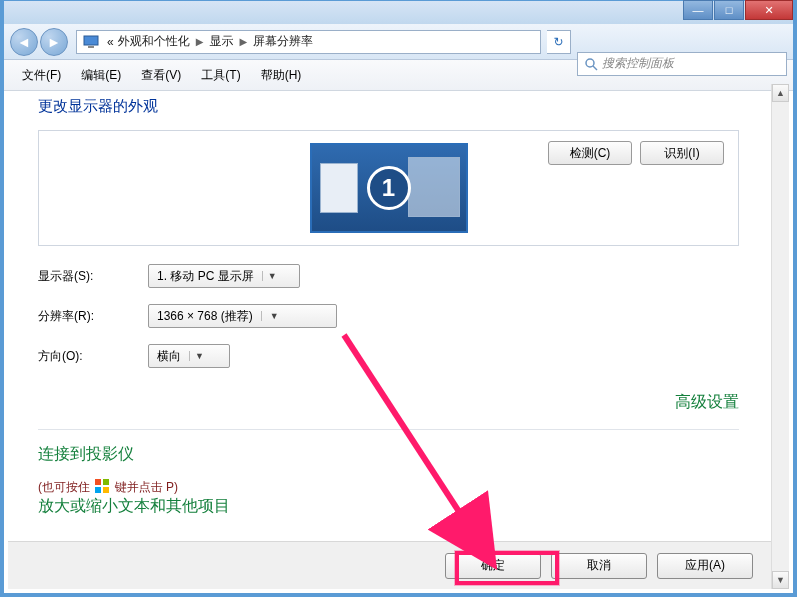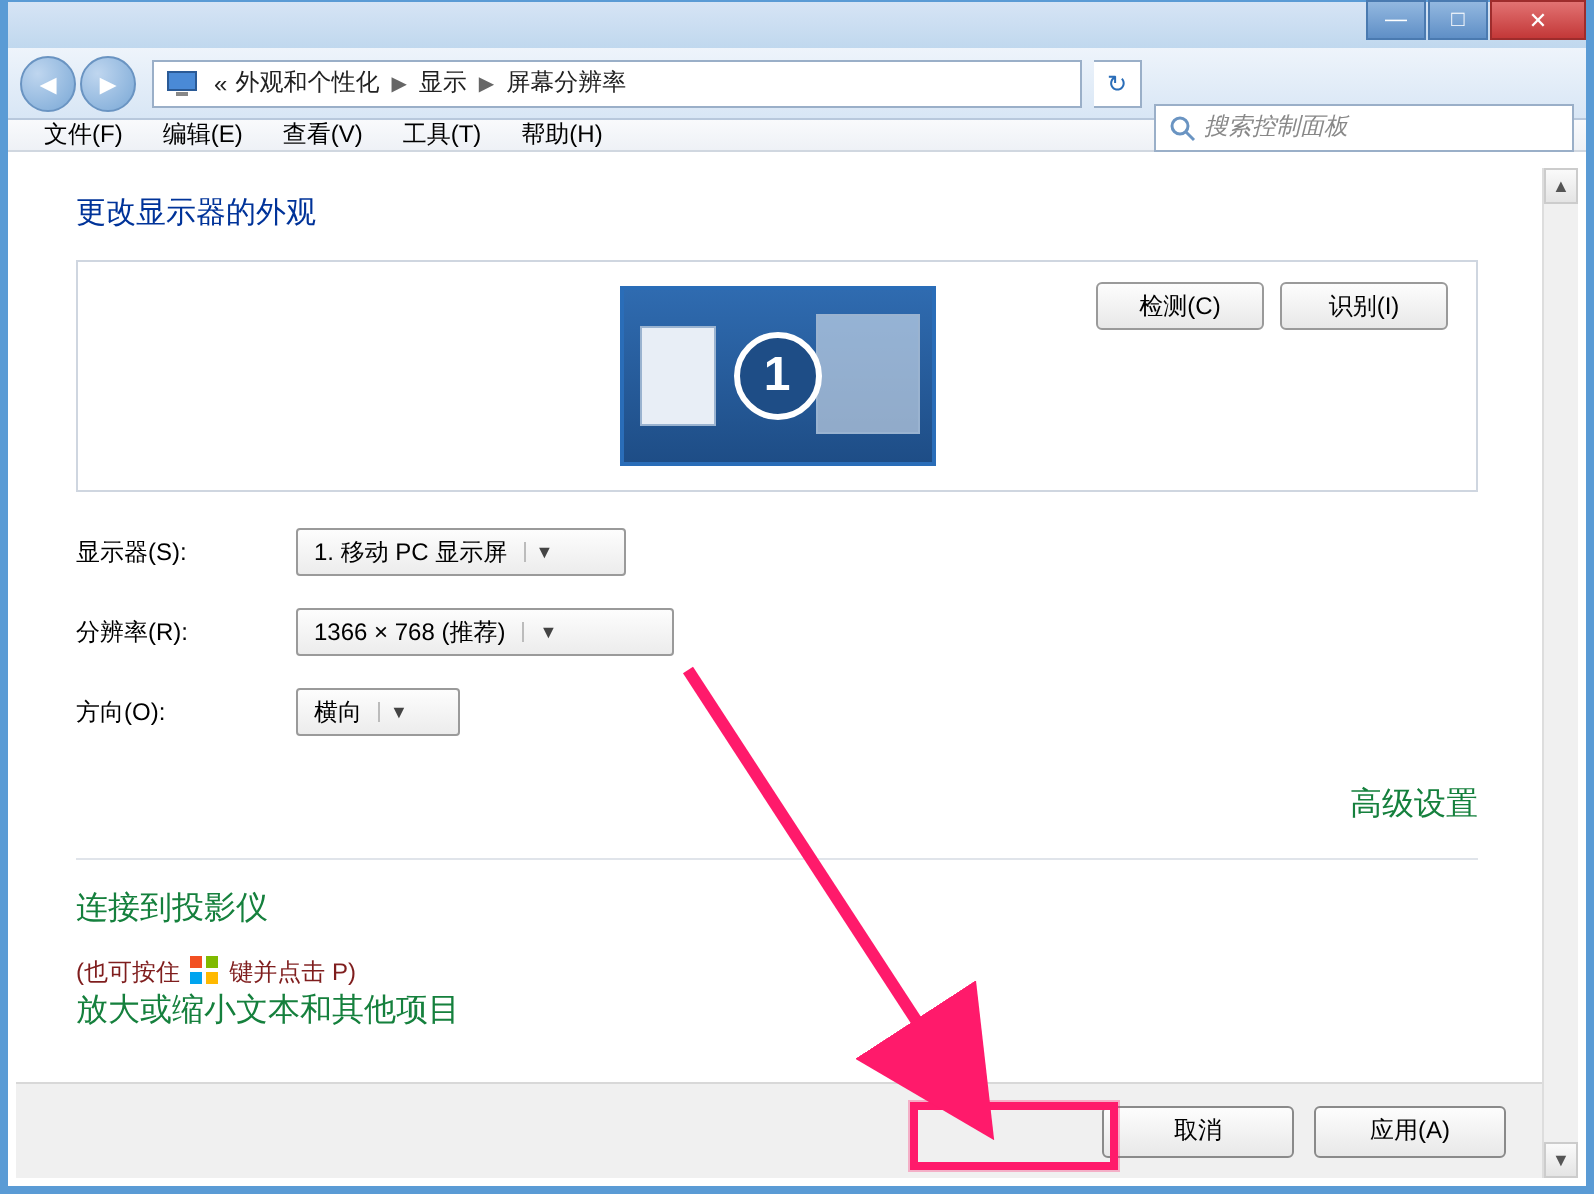--- a/index.html
+++ b/index.html
@@ -17,21 +17,21 @@
 .nav-bar { height: 36px; background: linear-gradient(#eef4fb, #d8e6f5); display: flex; align-items: center; padding: 0 6px; border-bottom: 1px solid #b8c8dc; }
 .nav-back, .nav-fwd { width: 28px; height: 28px; border-radius: 50%; background: radial-gradient(circle at 30% 30%, #bfd6ef, #7aa8d6); border: 1px solid #6a94c2; display: flex; align-items: center; justify-content: center; color: #fff; font-size: 14px; margin-right: 2px; }
 .addr-box { flex: 1; height: 24px; background: #fff; border: 1px solid #9aafc8; margin: 0 6px; display: flex; align-items: center; padding: 0 6px; font-size: 12px; }
 .addr-box .monitor-icon { width: 16px; height: 14px; margin-right: 6px; }
 .addr-seg { color: #222; margin: 0 2px; }
 .addr-arrow { color: #666; margin: 0 4px; font-size: 10px; }
 .refresh-btn { width: 24px; height: 24px; border: 1px solid #9aafc8; border-left: none; background: #fff; display: flex; align-items: center; justify-content: center; color: #2a6db8; font-size: 12px; }
 .search-box { width: 210px; height: 24px; background: #fff; border: 1px solid #9aafc8; margin-left: 6px; display: flex; align-items: center; padding: 0 6px; font-size: 12px; color: #888; font-style: italic; margin-top: 44px; }
 .search-box .search-icon { width: 14px; height: 14px; margin-right: 4px; }
 
-.menu-bar { height: 16px; background: linear-gradient(#f9fafc, #eef1f6); border-bottom: 1px solid #d0d7e0; display: flex; align-items: center; padding: 0 8px; font-size: 12px; }
+.menu-bar { height: 31px; background: linear-gradient(#f9fafc, #eef1f6); border-bottom: 1px solid #d0d7e0; display: flex; align-items: center; padding: 0 8px; font-size: 12px; }
 .menu-item { padding: 2px 10px; cursor: default; }
 
 .content { position: absolute; top: 84px; left: 4px; right: 24px; bottom: 54px; padding: 13px 30px 0 30px; overflow: hidden; }
 .scrollbar { position: absolute; top: 84px; right: 4px; bottom: 4px; width: 18px; background: #f0f0f0; border-left: 1px solid #ddd; }
 .scroll-up, .scroll-down { height: 18px; background: linear-gradient(#fafafa,#e4e4e4); border: 1px solid #ccc; display: flex; align-items: center; justify-content: center; font-size: 9px; color: #555; }
 .scroll-down { position: absolute; bottom: 0; left: 0; right: 0; }
 
 .heading { color: #003399; font-size: 15px; margin-bottom: 14px; }
 
 .preview-panel { border: 1px solid #cfd6e0; background: #fff; padding: 14px 14px; position: relative; height: 116px; }
@@ -125,21 +125,21 @@
       </div>
       <div class="side-btns">
         <button class="win7-btn">检测(C)</button>
         <button class="win7-btn">识别(I)</button>
       </div>
     </div>
 
     <div class="form-area">
       <div class="form-row">
         <div class="form-label">显示器(S):</div>
-        <div class="combo" style="width:165px">
+        <div class="combo" style="width:152px">
           <span>1. 移动 PC 显示屏</span>
           <span class="combo-drop">▼</span>
         </div>
       </div>
       <div class="form-row">
         <div class="form-label">分辨率(R):</div>
         <div class="combo combo-gap" style="width:189px">
           <span>1366 × 768 (推荐)</span>
           <span class="combo-drop">▼</span>
         </div>
@@ -165,20 +165,21 @@
       </div>
     </div>
   </div>
 
   <div class="scrollbar">
     <div class="scroll-up">▲</div>
     <div class="scroll-down">▼</div>
   </div>
 
   <div class="button-bar">
+    <button class="btn-main">确定</button>
     <button class="btn-main">取消</button>
     <button class="btn-main">应用(A)</button>
   </div>
 
   <div class="highlight hl-btn"></div>
 
   <svg class="arrow-svg" width="200" height="260">
     <defs>
         <marker id="ah" markerWidth="12" markerHeight="12" refX="8" refY="6" orient="auto">
           <path d="M0,0 L12,6 L0,12 Z" fill="#ff1a6b"></path>

